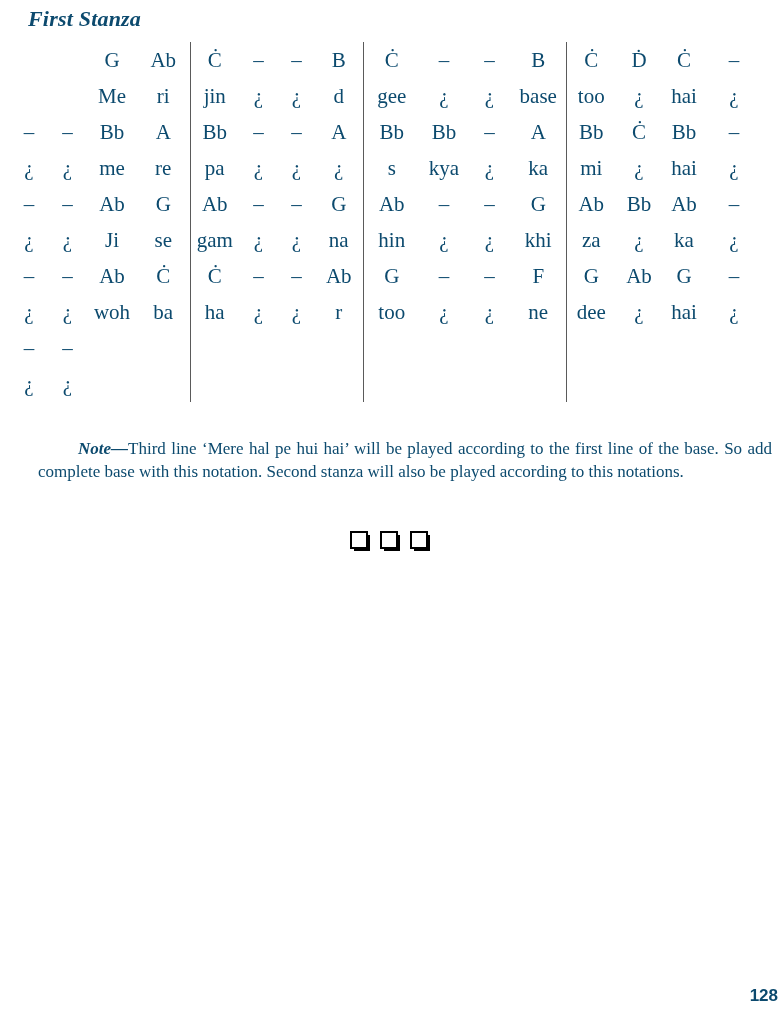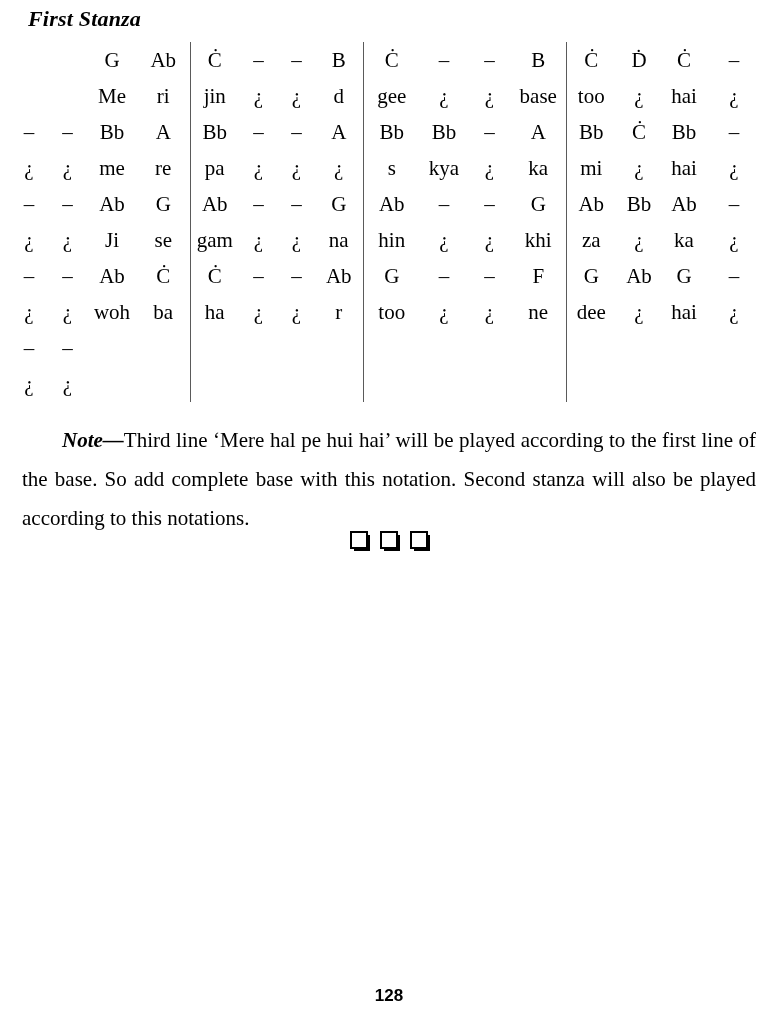--- a/index.html
+++ b/index.html
@@ -5,21 +5,21 @@
   html, body {
     margin: 0;
     padding: 0;
     background: #ffffff;
   }
   .page {
     position: relative;
     width: 778px;
     height: 1024px;
     background: #ffffff;
-    color: #000000;
+    color: #0c4a6e;
     font-family: "Liberation Serif", "DejaVu Serif", serif;
     overflow: hidden;
     text-decoration: underline;
   }
   .title {
     position: absolute;
     left: 28px;
     top: 6px;
     margin: 0;
     font-size: 22px;
@@ -64,23 +64,23 @@
   col.c12 { width: 55px; }
   col.c13 { width: 50px; }
   col.c14 { width: 46px; }
   col.c15 { width: 44px; }
   col.c16 { width: 56px; }
   .note-para {
     position: absolute;
     left: 22px;
     top: 421px;
     width: 734px;
-    margin: 0;
-    font-size: 21px;
-    line-height: 39px;
+    margin: 16px;
+    font-size: 17px;
+    line-height: 23px;
     text-align: justify;
     text-indent: 40px;
   }
   .note-prefix {
     font-weight: bold;
     font-style: italic;
   }
   .ornament {
     position: absolute;
     left: 0;
@@ -95,21 +95,21 @@
     border: 2px solid #000;
     background: #fff;
     box-shadow: 3px 3px 0 -1px #000;
     margin: 0 6px;
   }
   .page-number {
     position: absolute;
     left: 0;
     top: 986px;
     width: 778px;
-    text-align: center;
+    text-align: right;
     font-family: "Liberation Sans", "DejaVu Sans", sans-serif;
     font-weight: bold;
     font-size: 17px;
   }
 </style>
 </head>
 <body>
 
 <div class="page">
 

